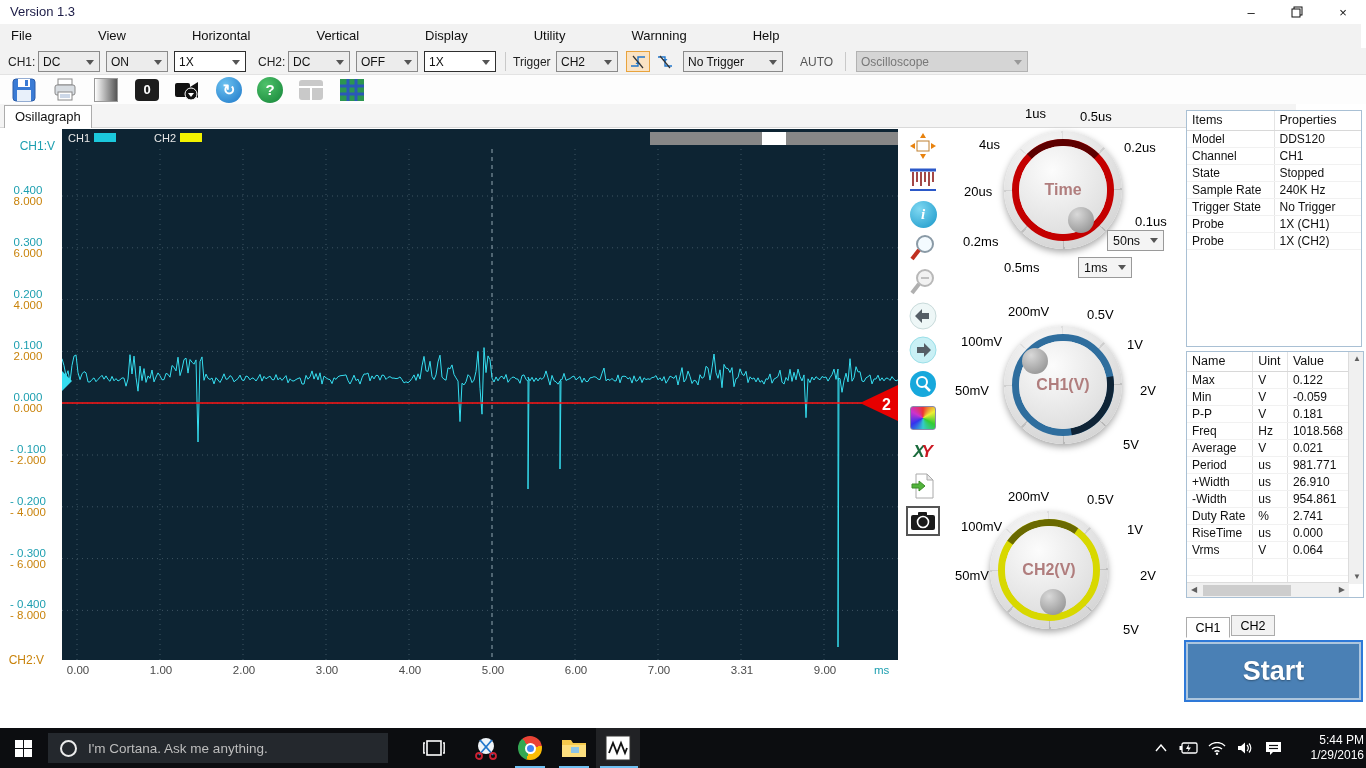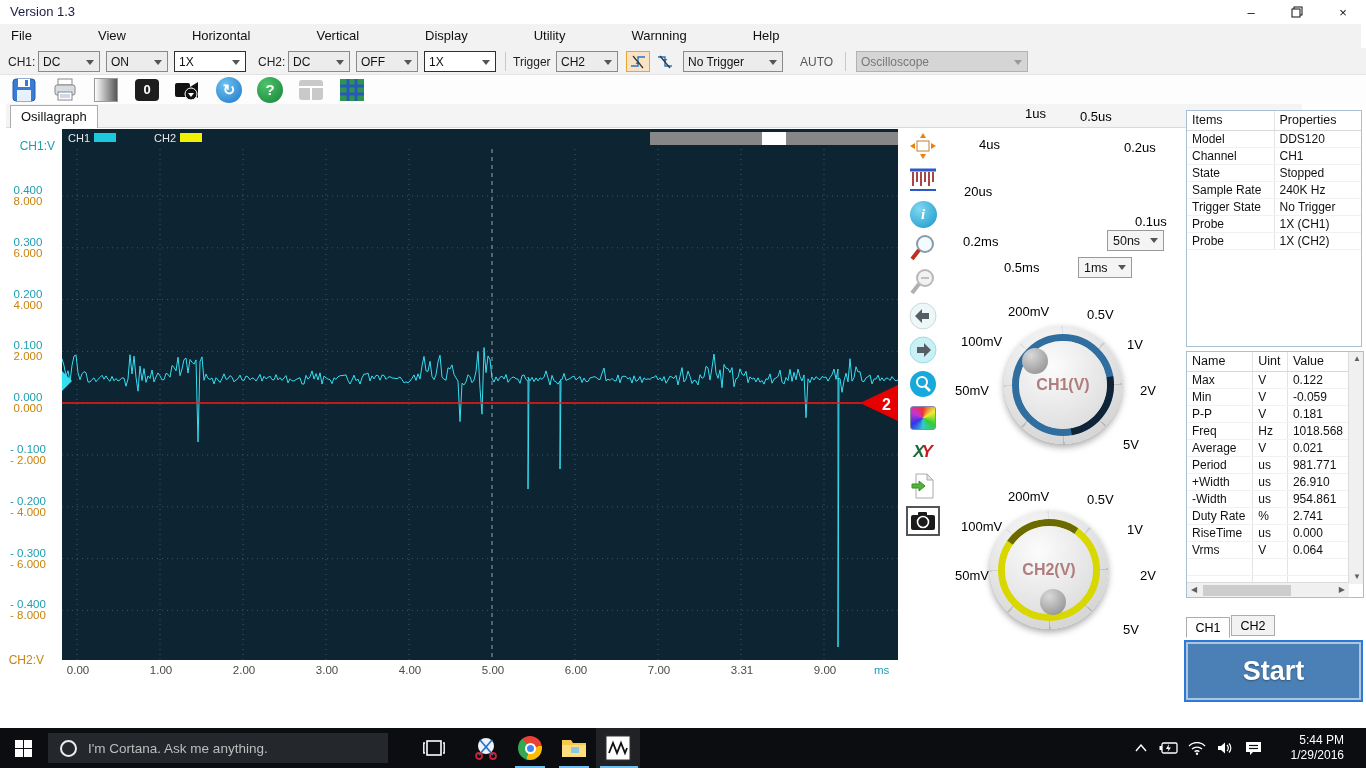--- a/index.html
+++ b/index.html
@@ -28,21 +28,21 @@
   .trigbtn.on{background:#fae3c4;border:1px solid #e8a33d;}
 
   
   .toolbar2{position:absolute;left:0;top:75px;width:1366px;height:29px;background:#fdfdfd;display:flex;align-items:center;padding-left:10px;gap:13px;}
   .t2i{width:28px;height:28px;display:flex;align-items:center;justify-content:center;}
   .grad-sq{width:24px;height:24px;border:1px solid #9a9a9a;background:linear-gradient(90deg,#ffffff,#565656);}
   .zero-badge{width:24px;height:22px;background:#1d1d1d;border-radius:4px;color:#fff;font-size:13px;font-weight:bold;display:flex;align-items:center;justify-content:center;}
   .circ{width:26px;height:26px;border-radius:50%;display:flex;align-items:center;justify-content:center;color:#fff;font-weight:bold;font-size:15px;}
 
   
-  .tabrow{position:absolute;left:6px;top:104px;width:1296px;height:24px;background:#f4f4f4;border-bottom:1px solid #d9d9d9;}
+  .tabrow{position:absolute;left:0;top:104px;width:1296px;height:24px;background:#f4f4f4;border-bottom:1px solid #d9d9d9;}
   .main-tab{position:absolute;left:4px;top:1px;height:23px;padding:0 10px;background:#fff;border:1px solid #acacac;border-bottom:none;font-size:13px;line-height:22px;color:#111;}
 
   
   .y-axis{position:absolute;left:0;top:129px;width:60px;height:556px;}
   .yl-top{position:absolute;right:5px;top:10px;font-size:12px;color:#1d9fb0;}
   .yl-bot{position:absolute;right:16px;top:524px;font-size:12px;color:#c9830b;}
   .ypair{position:absolute;right:4px;width:56px;text-align:center;line-height:11px;font-size:11.5px;}
   .ypair .v1{color:#1d9fb0;}
   .ypair .v2{color:#c9830b;}
   .scope{position:absolute;left:62px;top:129px;width:836px;height:531px;background:#0d2433;}
@@ -90,21 +90,21 @@
 
   
   .taskbar{position:absolute;left:0;top:728px;width:1366px;height:40px;background:#0c0d10;display:flex;align-items:center;}
   .tb-start{width:46px;height:40px;display:flex;align-items:center;justify-content:center;}
   .search-box{width:340px;height:30px;margin-left:2px;background:#24282d;display:flex;align-items:center;}
   .cortana-ring{width:17px;height:17px;border:2px solid #ececec;border-radius:50%;margin-left:12px;}
   .search-text{margin-left:11px;color:#bdbdbd;font-size:13.5px;}
   .tb-icon{width:44px;height:40px;display:flex;align-items:center;justify-content:center;position:relative;}
   .runline{position:absolute;left:7px;bottom:0;width:30px;height:2px;background:#6fc0f2;}
   .tb-icon.active{background:rgba(255,255,255,.09);}
-  .tray{margin-left:auto;display:flex;align-items:center;gap:6px;padding-right:22px;}
+  .tray{margin-left:auto;display:flex;align-items:center;gap:6px;padding-right:2px;}
   .tray .ti{width:22px;height:40px;display:flex;align-items:center;justify-content:center;}
   .clock{width:70px;text-align:right;color:#fff;font-size:12px;line-height:15px;margin-left:4px;}
 </style>
 </head>
 <body>
 
 <div class="app">
 
   <div class="titlebar">
     <span class="title">Version 1.3</span>
@@ -427,20 +427,28 @@
   <div class="knob-panel">
 
     <span class="klabel" style="left:78px;top:2px">1us</span>
     <span class="klabel" style="left:133px;top:5px">0.5us</span>
     <span class="klabel" style="left:32px;top:33px">4us</span>
     <span class="klabel" style="left:177px;top:36px">0.2us</span>
     <span class="klabel" style="left:17px;top:80px">20us</span>
     <span class="klabel" style="left:188px;top:110px">0.1us</span>
     <span class="klabel" style="left:16px;top:130px">0.2ms</span>
     <span class="klabel" style="left:57px;top:156px">0.5ms</span>
+    <div class="knob" style="left:57px;top:27px">
+      <div class="ring" style="border-color:#c40000"></div>
+      <div class="shade" style="border-top-color:rgba(40,0,0,.65)"></div>
+      <div class="face">
+          <span>Time</span>
+        </div>
+      <div class="ball" style="left:64px;top:76px"></div>
+    </div>
     <div class="mini-dd" style="left:160px;top:126px">
         <span>50ns</span>
         <i class="cv"></i>
       </div>
     <div class="mini-dd" style="left:131px;top:153px">
         <span>1ms</span>
         <i class="cv"></i>
       </div>
 
     <span class="klabel" style="left:61px;top:200px">200mV</span>

